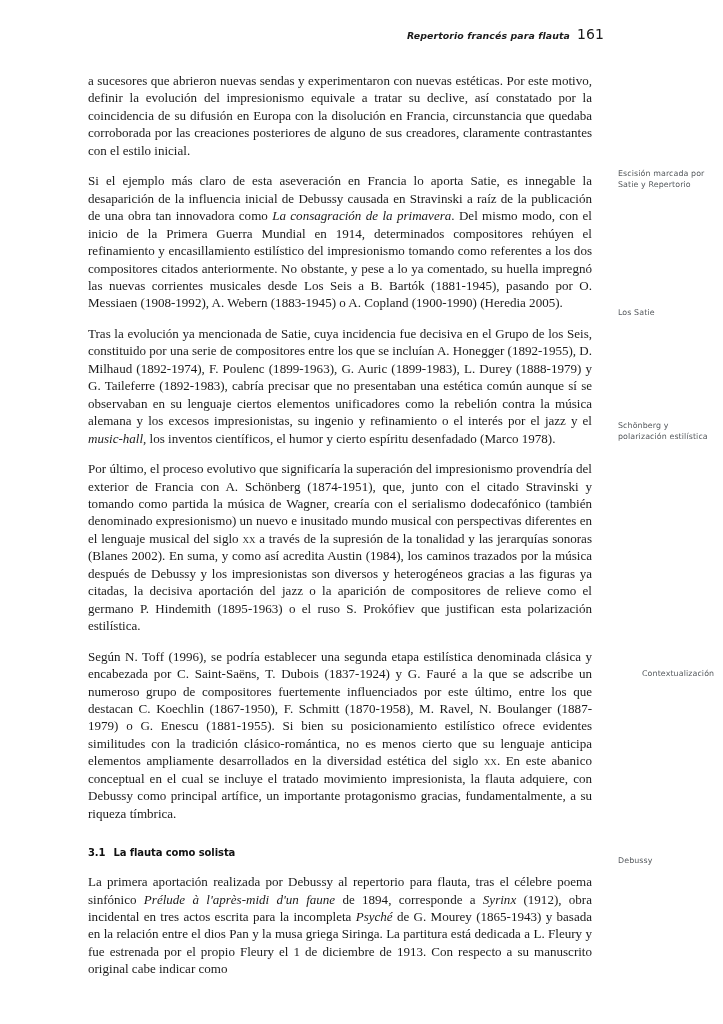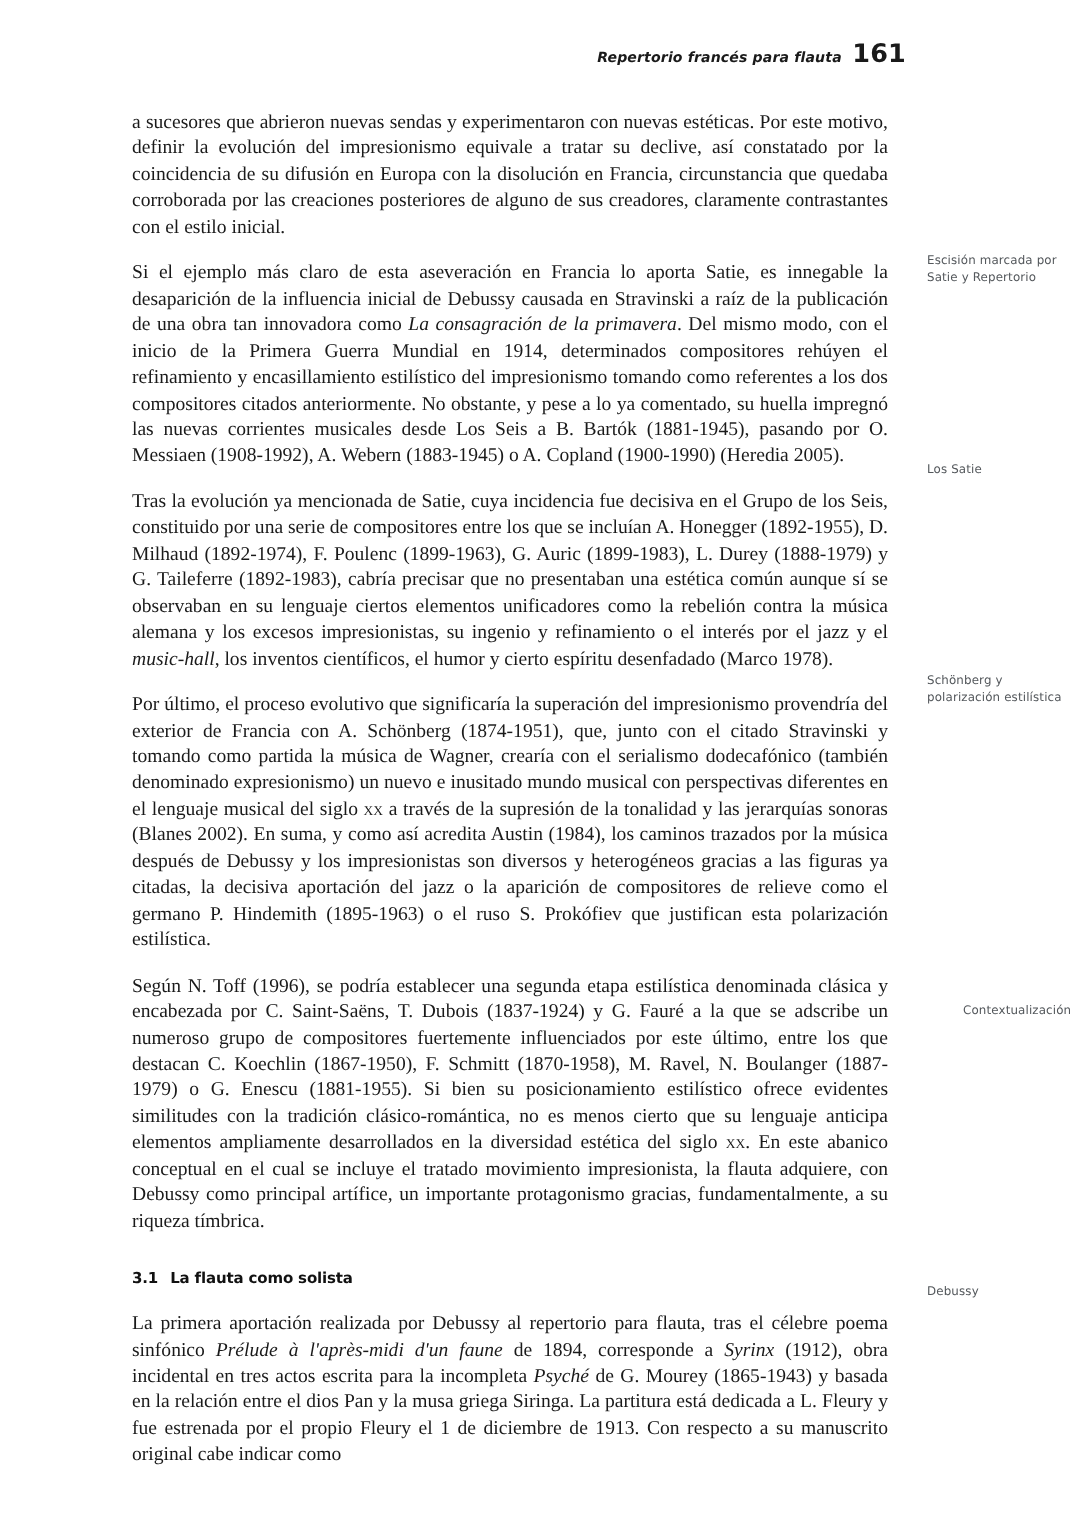--- a/index.html
+++ b/index.html
@@ -34,23 +34,23 @@
     font-size: 9.4px;
     letter-spacing: 0.1px;
     color: #1a1a1a;
     white-space: nowrap;
   }
   .running-head .rh-title {
     font-style: italic;
     font-weight: 600;
   }
   .running-head .rh-page {
-    font-weight: bold;
+    font-weight: normal;
     font-style: normal;
-    font-size: 17px;
+    font-size: 14px;
     margin-left: 7px;
   }
 
   
   .content {
     position: absolute;
     left: 88px;
     top: 72px;
     width: 516px;
   }
@@ -129,17 +129,17 @@
 
     <h3 class="sub-head">
       <span class="num">3.1</span><span>La flauta como solista</span>
     </h3>
 
     <p class="body-par">La primera aportación realizada por Debussy al repertorio para flauta, tras el célebre poema sinfónico <i>Prélude à l'après-midi d'un faune</i> de 1894, corresponde a <i>Syrinx</i> (1912), obra incidental en tres actos escrita para la incompleta <i>Psyché</i> de G. Mourey (1865-1943) y basada en la relación entre el dios Pan y la musa griega Siringa. La partitura está dedicada a L. Fleury y fue estrenada por el propio Fleury el 1 de diciembre de 1913. Con respecto a su manuscrito original cabe indicar como</p>
   </div>
 
   <div class="margin-note" style="top: 168px;">Escisión marcada por Satie y Repertorio</div>
   <div class="margin-note" style="top: 307px;">Los Satie</div>
-  <div class="margin-note" style="top: 448px;">Schönberg y polarización estilística</div>
+  <div class="margin-note" style="top: 420px;">Schönberg y polarización estilística</div>
   <div class="margin-note" style="top: 668px; margin-left: 24px;">Contextualización</div>
   <div class="margin-note" style="top: 855px;">Debussy</div>
 
 </div>
 
 </body></html>

